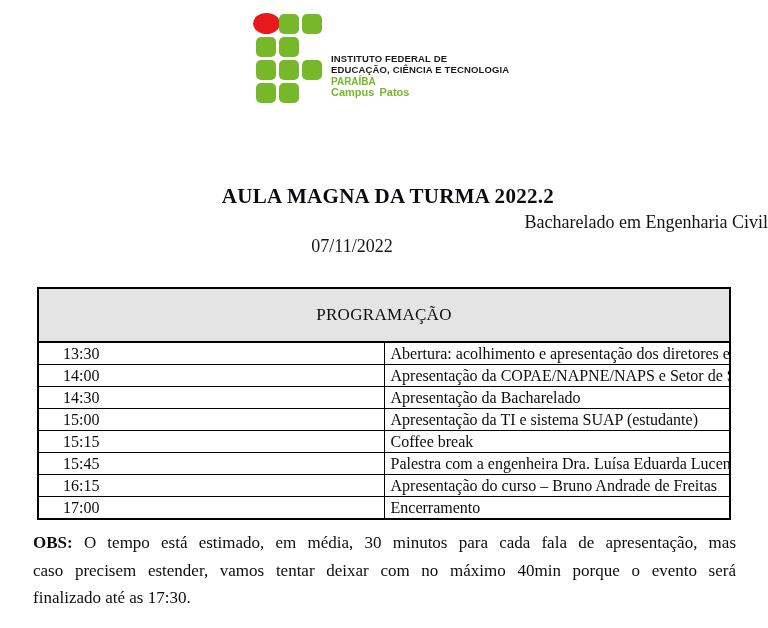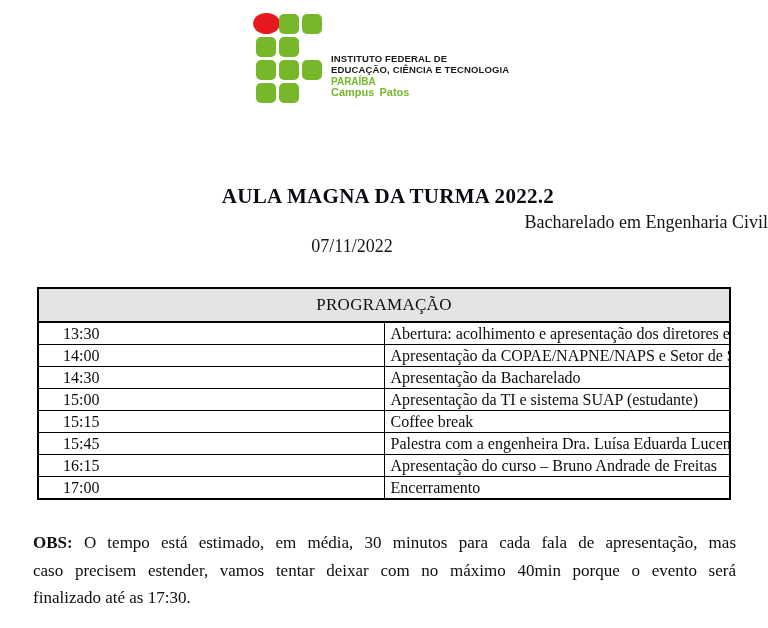--- a/index.html
+++ b/index.html
@@ -44,21 +44,21 @@
 
   
   table.schedule{
     position:absolute;left:37px;top:287px;width:694px;
     border-collapse:collapse;table-layout:fixed;
     font-size:16px;color:#0d0d0d;
   }
   table.schedule th{
     border:2px solid #000;background:#E4E4E4;
     font-weight:normal;font-size:17px;letter-spacing:.3px;
-    height:20px;padding:6px;text-align:center;
+    height:20px;padding:16px;text-align:center;
   }
   table.schedule td{
     border:1px solid #000;height:21px;padding:0 4px 0 6px;
     white-space:nowrap;overflow:hidden;
   }
   table.schedule tr{border-left:2px solid #000;border-right:2px solid #000;}
   table.schedule{border:2px solid #000;}
   table.schedule td.time{width:77px;padding-left:24px;}
 
   

